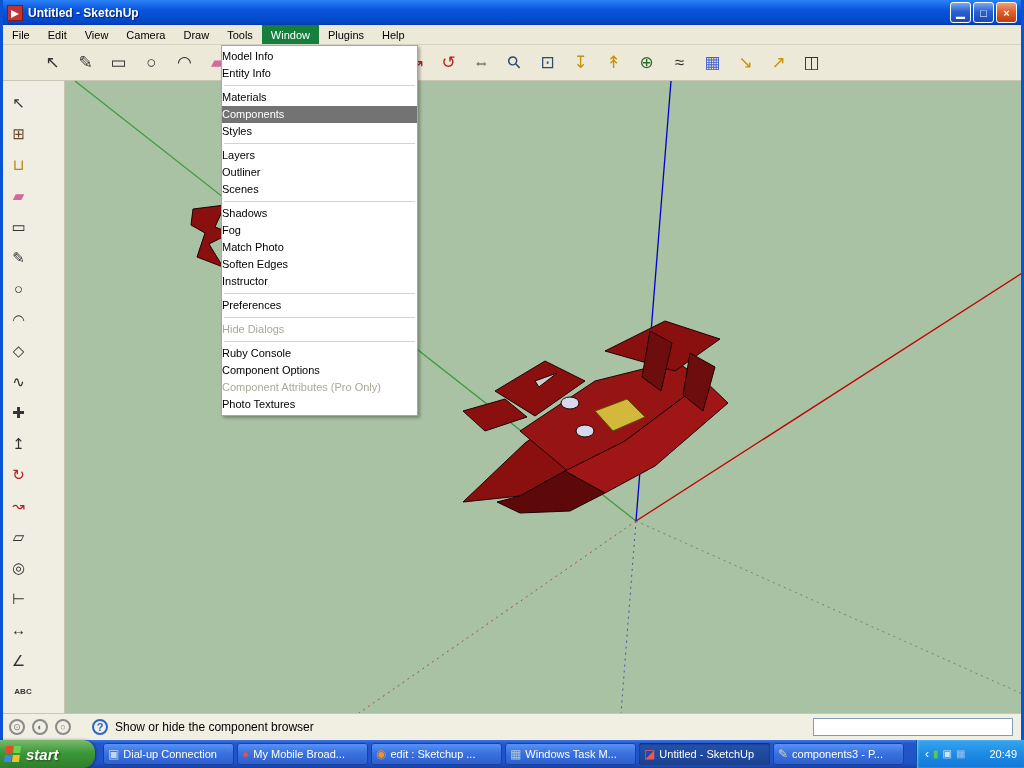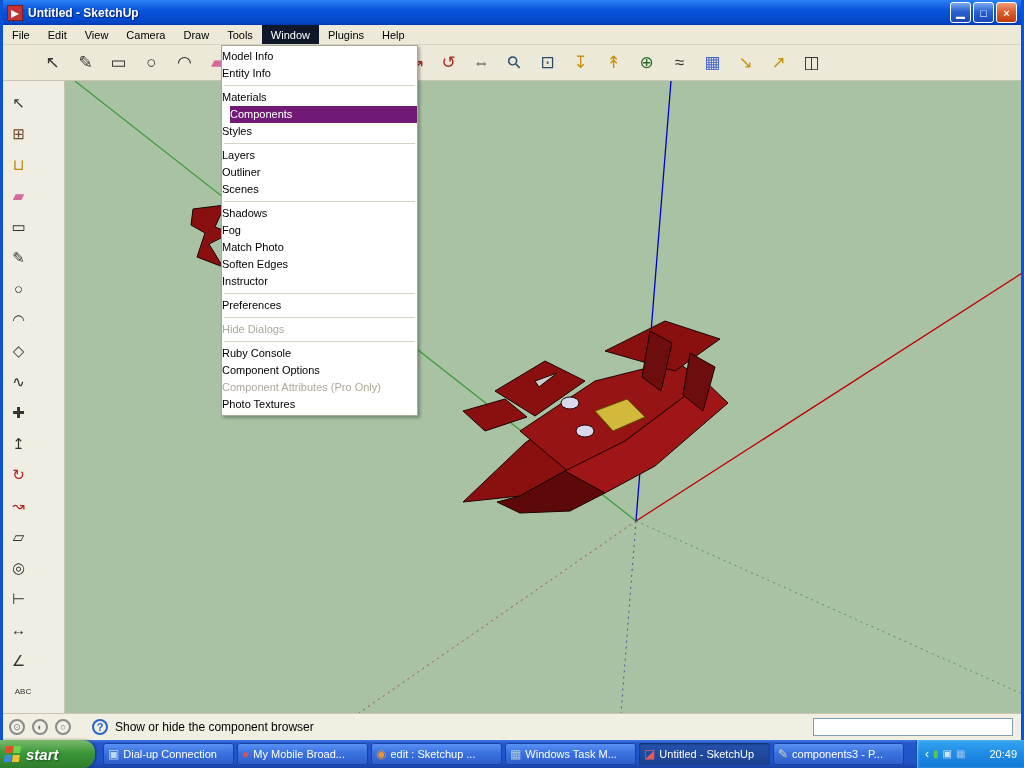--- a/index.html
+++ b/index.html
@@ -19,21 +19,21 @@
   .title-text{font-size:12px;font-weight:bold;text-shadow:1px 1px 1px #00227a;flex:1;}
   .tb-btn{width:21px;height:21px;margin-left:2px;border:1px solid #fff;border-radius:3px;
     display:flex;align-items:center;justify-content:center;color:#fff;font-size:11px;font-weight:bold;
     background:linear-gradient(180deg,#7aa8f0,#2a63d0 45%,#1948b8);}
   .tb-btn.close{background:linear-gradient(180deg,#f0a080,#e0602a 45%,#c03a10);}
 
   
   .menubar{position:absolute;left:0;top:25px;right:0;height:20px;background:#ece9d8;
     display:flex;align-items:stretch;font-size:11px;color:#000;border-bottom:1px solid #d8d4c4;}
   .mb{padding:3px 9px;display:flex;align-items:center;cursor:default;}
-  .mb.act{background:#0f172a;color:#fff;}
+  .mb.act{background:#15803d;color:#fff;}
 
   
   .toolbar{position:absolute;left:0;top:45px;right:0;height:36px;background:#ece9d8;
     display:flex;align-items:center;padding-left:34px;border-bottom:1px solid #c9c5b2;}
   .tbtn{width:31px;height:30px;margin-right:2px;display:flex;align-items:center;justify-content:center;
     font-size:17px;color:#333;border:1px solid transparent;}
 
   
   .main{position:absolute;left:0;top:81px;right:0;height:632px;display:flex;}
   .lpal{width:62px;background:#f0eee3;border-right:1px solid #c9c5b2;
@@ -47,28 +47,28 @@
   [title="Paint Bucket"] .glyph{color:#b8860b;}
   [title="Eraser"] .glyph{color:#d4699b;}
   [title="Rotate"] .glyph,[title="Follow Me"] .glyph,[title="Orbit"] .glyph{color:#b22222;}
   [title="Zoom"] .glyph,[title="Zoom Window"] .glyph{color:#2a4d6e;transform:rotate(-45deg);}
   [title="Zoom Extents"] .glyph{color:#2a4d6e;}
   [title="Get Models"] .glyph,[title="Share Model"] .glyph,[title="Import"] .glyph,[title="Export"] .glyph{color:#c8920a;}
   [title="Add Location"] .glyph{color:#2a6e2a;}
   [title="Photo Textures"] .glyph{color:#4664c8;}
   [title="Make Component"] .glyph{color:#6a4a2a;}
   [title="Pan"] .glyph{color:#444;}
-  [title="Text"] .glyph{font-size:8px;font-weight:normal;margin-left:9px;}
+  [title="Text"] .glyph{font-size:8px;font-weight:bold;margin-left:9px;}
   [title="3D Text"] .glyph{font-weight:bold;}
 
   
   .dropdown{position:absolute;left:218px;top:45px;width:197px;background:#fff;
     border:1px solid #aca899;box-shadow:2px 2px 3px rgba(0,0,0,.3);z-index:50;font-size:11px;padding:2px 0;}
   .mi{height:17px;line-height:17px;color:#000;cursor:default;}
-  .mi.sel{background:#701a75;color:#fff;margin-left:8px;}
+  .mi.sel{background:#737373;color:#fff;}
   .mi.dis{color:#aca899;}
   .msep{border-top:1px solid #d8d4c4;margin:3px 2px;}
 
   
   .statusbar{position:absolute;left:0;top:713px;right:0;height:27px;background:#f1efe2;
     border-top:1px solid #c9c5b2;display:flex;align-items:center;padding:0 6px;font-size:12px;color:#000;}
   .scirc{width:16px;height:16px;border:2px solid #8a8a8a;border-radius:50%;margin-right:7px;
     display:flex;align-items:center;justify-content:center;font-size:9px;color:#777;}
   .helpq{width:16px;height:16px;border:2px solid #2a66c8;border-radius:50%;margin:0 7px 0 14px;
     display:flex;align-items:center;justify-content:center;color:#2a66c8;font-weight:bold;font-size:11px;}

